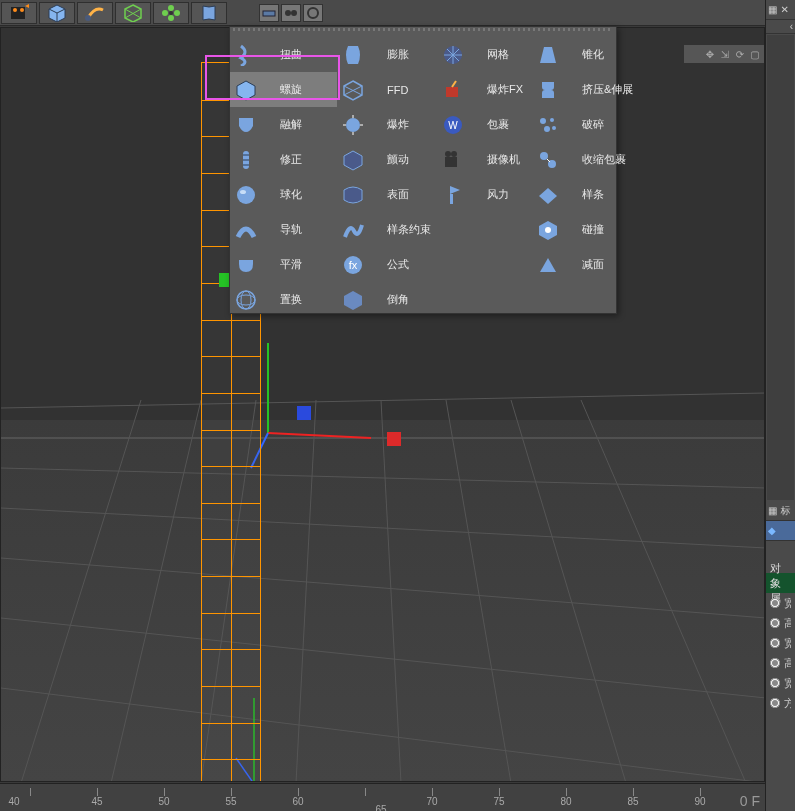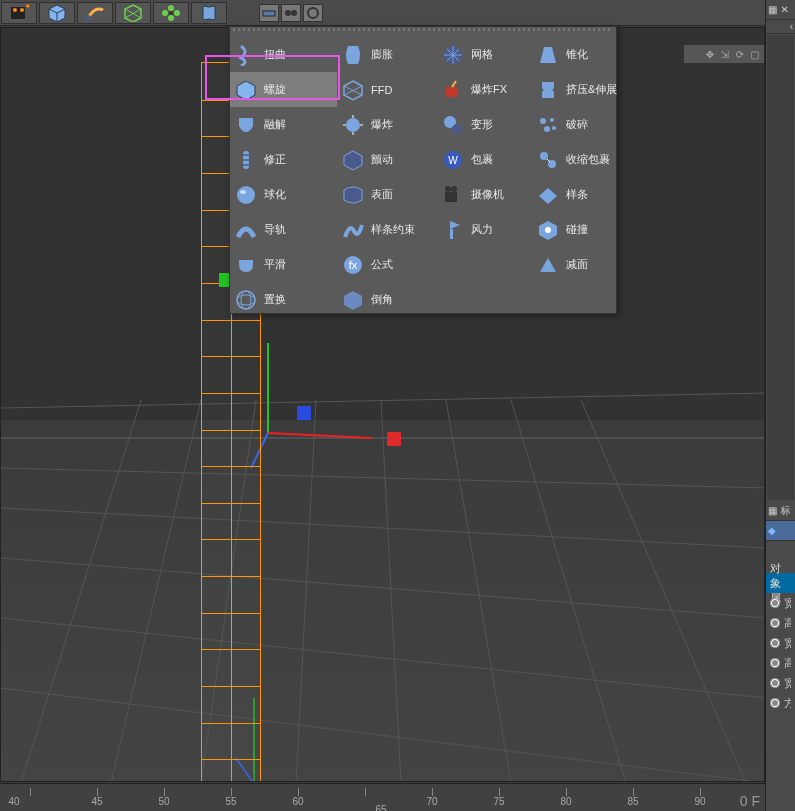--- a/index.html
+++ b/index.html
@@ -98,21 +98,21 @@
     float: left;
     width: 77px;
     padding-top: 6px;
   }
   .dd-row:first-child { width: 107px; }
   .dd-item {
     height: 35px;
     display: flex;
     align-items: center;
     padding: 0 4px;
-    gap: 6px;
+    gap: 22px;
     cursor: default;
   }
   .dd-item.highlight {
     background: #7d7d7d;
   }
   .dd-item .ic {
     width: 24px; height: 24px;
     display: flex; align-items: center; justify-content: center;
     flex-shrink: 0;
   }
@@ -181,21 +181,21 @@
     height: 20px;
   }
   .sidepanel .canvas {
     height: 465px;
     background: #3f3f3f;
     margin: 1px;
   }
   .proprow { display:flex; align-items:center; gap:4px; padding:2px 4px; height:20px;}
   .proprow input[type=radio]{ width:10px; height:10px; accent-color:#888;}
   .proprow .pl { font-size:11px; color:#ccc; white-space:nowrap; overflow:hidden;}
-  .sidepanel .tabrow { background:#0369a1; height:20px; display:flex; align-items:center; padding:2px 4px; font-size:11px; color:#ddd;}
+  .sidepanel .tabrow { background:#14532d; height:20px; display:flex; align-items:center; padding:2px 4px; font-size:11px; color:#ddd;}
   svg { display:block; }
 </style>
 </head>
 <body>
 
 <div class="topbar">
   <div class="tool">
     <svg width="20" height="18">
         <rect x="2" y="3" width="14" height="12" fill="#222"></rect>
         <circle cx="6" cy="6" r="2" fill="#ff8c1a"></circle>
@@ -492,29 +492,20 @@
       <span class="lbl">网格</span>
     </div>
     <div class="dd-item">
       <span class="ic">
           <svg width="22" height="22">
             <rect x="4" y="8" width="12" height="10" fill="#c0392b"></rect>
             <line x1="10" y1="8" x2="14" y2="2" stroke="#ffb347" stroke-width="2"></line>
           </svg>
         </span>
       <span class="lbl">爆炸FX</span>
-    </div>
-    <div class="dd-item">
-      <span class="ic">
-          <svg width="22" height="22">
-            <circle cx="8" cy="8" r="6" fill="#7aa5df"></circle>
-            <circle cx="15" cy="15" r="5" fill="#4a5a8a"></circle>
-          </svg>
-        </span>
-      <span class="lbl">变形</span>
     </div>
     <div class="dd-item">
       <span class="ic">
           <svg width="22" height="22">
             <circle cx="11" cy="11" r="9" fill="#3a5ac0"></circle>
             <text x="11" y="15" text-anchor="middle" font-size="10" fill="#fff">W</text>
           </svg>
         </span>
       <span class="lbl">包裹</span>
     </div>

